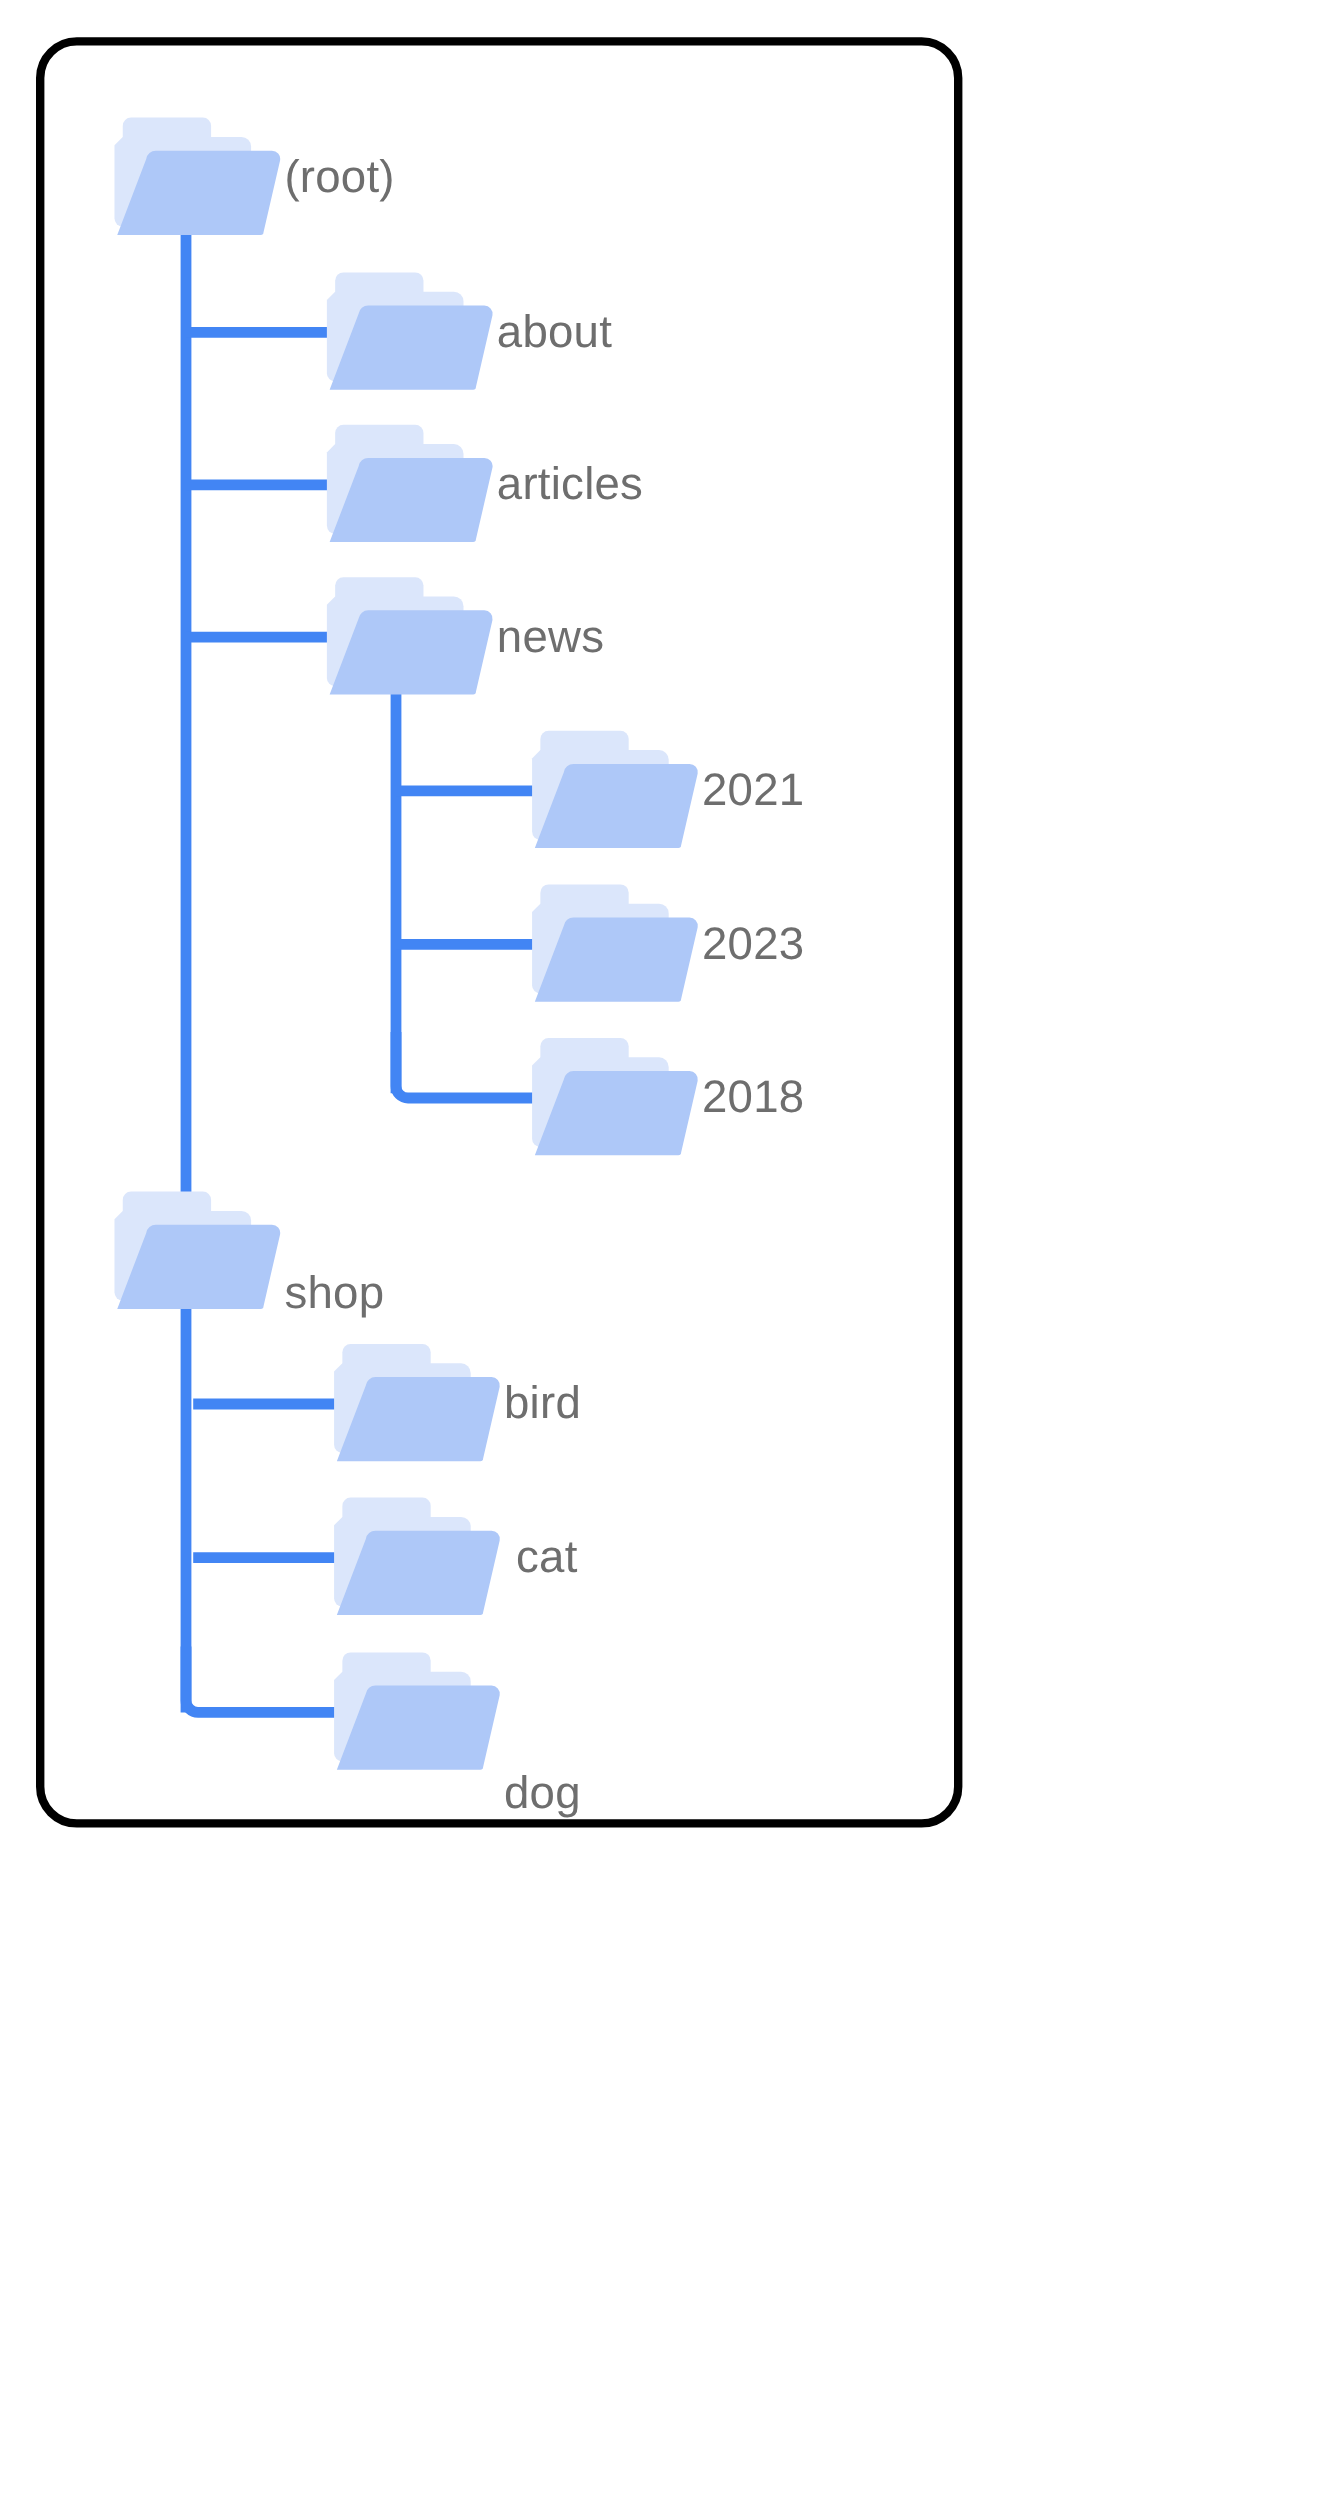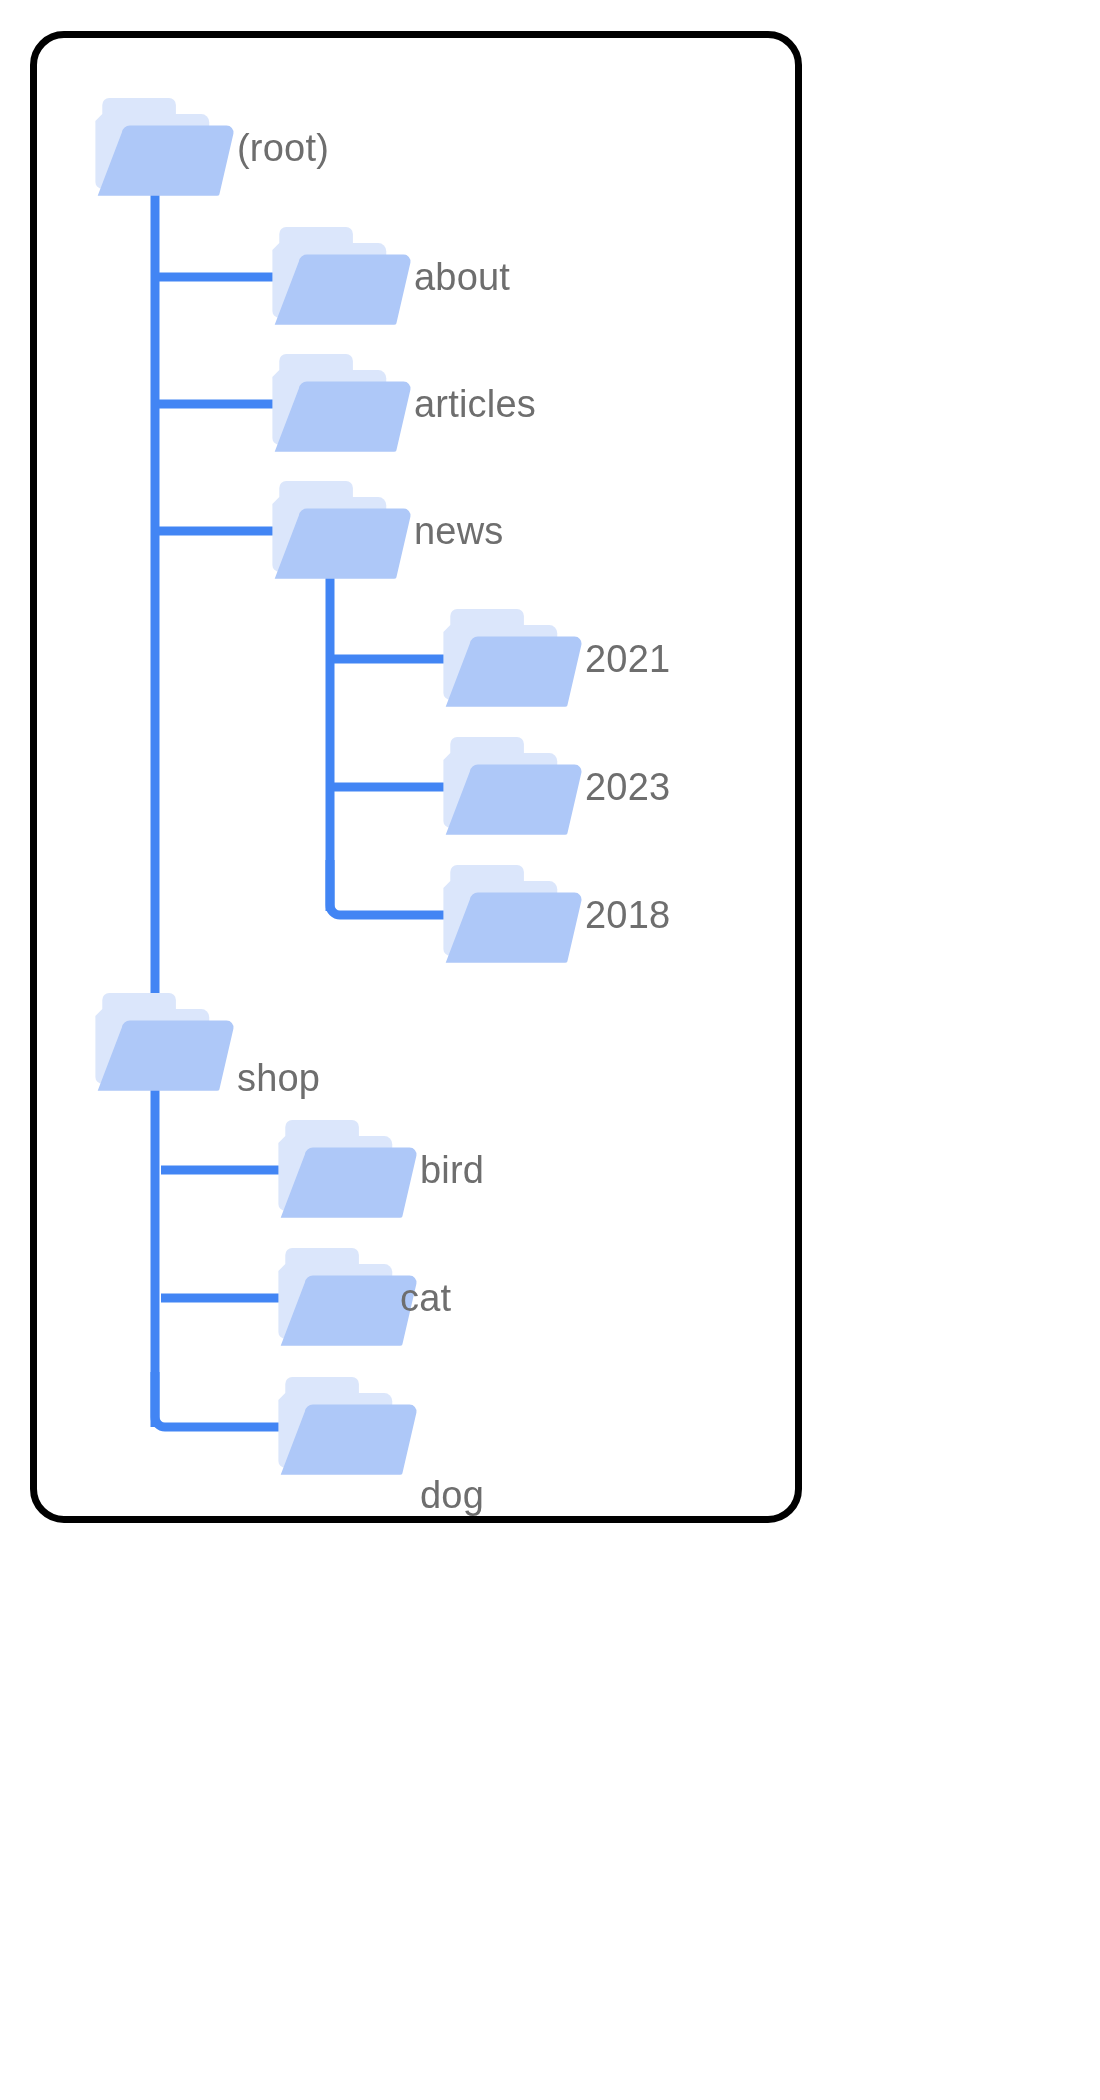--- a/index.html
+++ b/index.html
@@ -114,16 +114,16 @@
 
   <div class="label" style="left:237px;top:129px">(root)</div>
   <div class="label" style="left:414px;top:258px">about</div>
   <div class="label" style="left:414px;top:385px">articles</div>
   <div class="label" style="left:414px;top:512px">news</div>
   <div class="label" style="left:585px;top:640px">2021</div>
   <div class="label" style="left:585px;top:768px">2023</div>
   <div class="label" style="left:585px;top:896px">2018</div>
   <div class="label" style="left:237px;top:1059px">shop</div>
   <div class="label" style="left:420px;top:1151px">bird</div>
-  <div class="label" style="left:400px;top:1279px">cat</div>
+  <div class="label" style="left:430px;top:1279px">cat</div>
   <div class="label" style="left:420px;top:1476px">dog</div>
 
 </div>
 
 </body></html>

